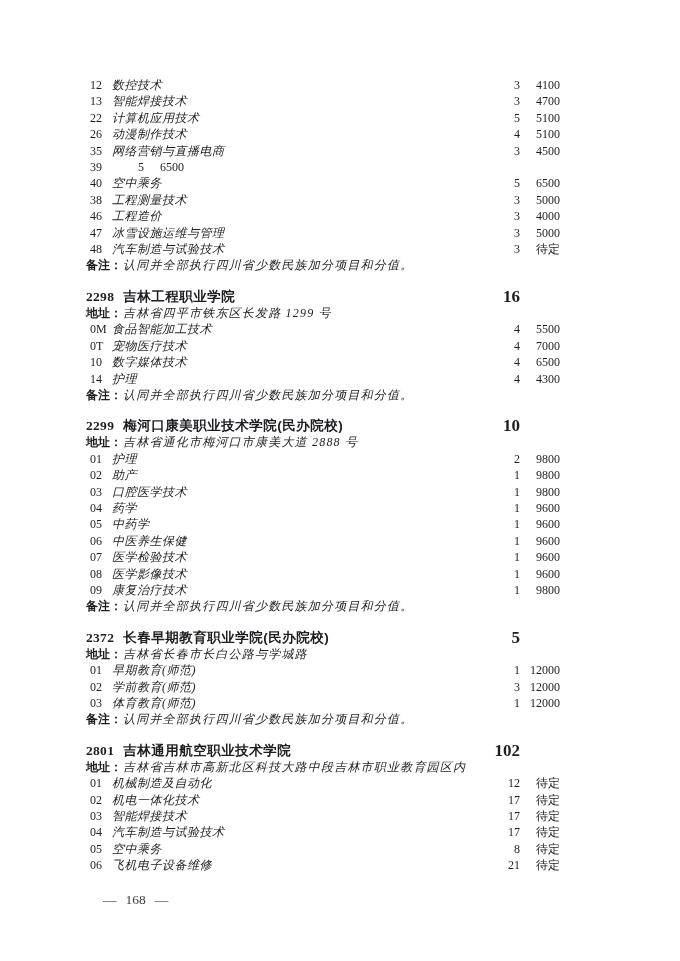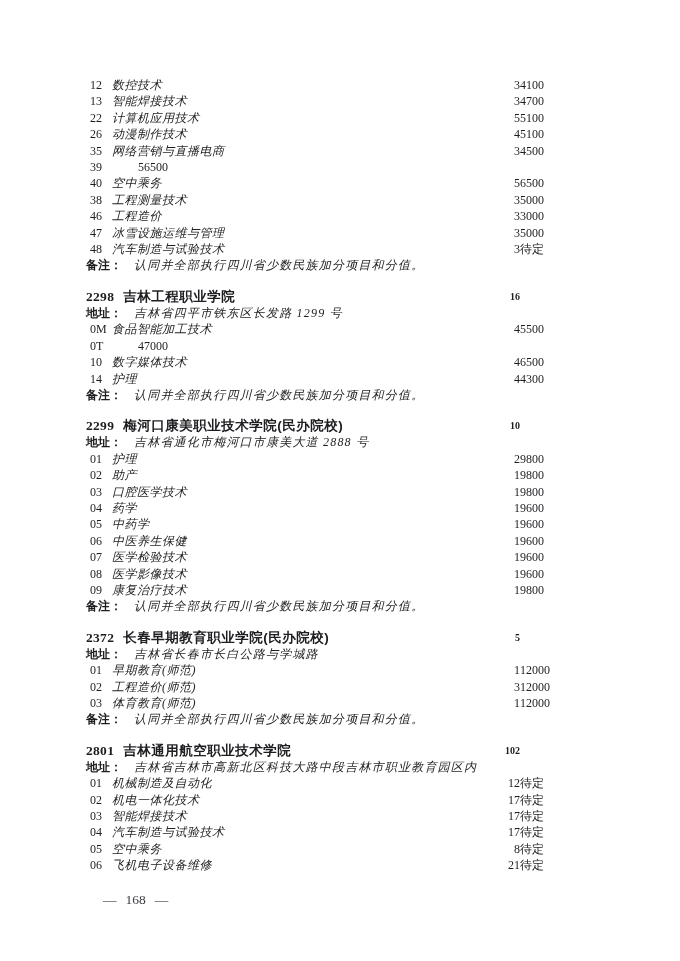--- a/index.html
+++ b/index.html
@@ -41,35 +41,35 @@
     letter-spacing: 0.3px;
   }
   .s-name {
     flex: 1;
     font-family: "Liberation Sans", "DejaVu Sans", sans-serif;
     letter-spacing: 0.5px;
   }
   .s-total {
     width: 32px;
     text-align: right;
-    font-size: 10px;
+    font-size: 17px;
     font-weight: bold;
   }
   .s-feespacer { width: 40px; }
 
   .address-row, .remark-row {
     display: flex;
     line-height: 16.4px;
     font-size: 12px;
   }
   .lbl {
     font-family: "Liberation Sans", "DejaVu Sans", sans-serif;
     font-weight: bold;
     font-size: 12px;
-    margin-right: 12px;
+    margin-right: 1px;
     white-space: nowrap;
   }
   .kai {
     font-style: italic;
     letter-spacing: 1.2px;
   }
 
   .major-row {
     display: flex;
     line-height: 16.4px;
@@ -84,20 +84,21 @@
     flex: 1;
     letter-spacing: 0.5px;
     font-style: italic;
   }
   .m-count {
     width: 32px;
     text-align: right;
   }
   .m-fee {
     width: 40px;
+    text-align: right;
   }
 
   .footer {
     position: absolute;
     left: 103px;
     top: 892px;
     display: flex;
     align-items: center;
     gap: 9px;
     font-size: 13.5px;
@@ -165,21 +166,21 @@
     <span class="m-code">38</span>
     <span class="m-name">工程测量技术</span>
     <span class="m-count">3</span>
     <span class="m-fee">5000</span>
   </div>
 
   <div class="major-row">
     <span class="m-code">46</span>
     <span class="m-name">工程造价</span>
     <span class="m-count">3</span>
-    <span class="m-fee">3000</span>
+    <span class="m-fee">4000</span>
   </div>
 
   <div class="major-row">
     <span class="m-code">47</span>
     <span class="m-name">冰雪设施运维与管理</span>
     <span class="m-count">3</span>
     <span class="m-fee">5000</span>
   </div>
 
   <div class="major-row">
@@ -209,20 +210,21 @@
     <div class="majors">
   <div class="major-row">
     <span class="m-code">0M</span>
     <span class="m-name">食品智能加工技术</span>
     <span class="m-count">4</span>
     <span class="m-fee">5500</span>
   </div>
 
   <div class="major-row">
     <span class="m-code">0T</span>
+    <span class="m-name">宠物医疗技术</span>
     <span class="m-count">4</span>
     <span class="m-fee">7000</span>
   </div>
 
   <div class="major-row">
     <span class="m-code">10</span>
     <span class="m-name">数字媒体技术</span>
     <span class="m-count">4</span>
     <span class="m-fee">6500</span>
   </div>
@@ -335,21 +337,21 @@
     <div class="majors">
   <div class="major-row">
     <span class="m-code">01</span>
     <span class="m-name">早期教育(师范)</span>
     <span class="m-count">1</span>
     <span class="m-fee">12000</span>
   </div>
 
   <div class="major-row">
     <span class="m-code">02</span>
-    <span class="m-name">工程造价(师范)</span>
+    <span class="m-name">学前教育(师范)</span>
     <span class="m-count">3</span>
     <span class="m-fee">12000</span>
   </div>
 
   <div class="major-row">
     <span class="m-code">03</span>
     <span class="m-name">体育教育(师范)</span>
     <span class="m-count">1</span>
     <span class="m-fee">12000</span>
   </div>

